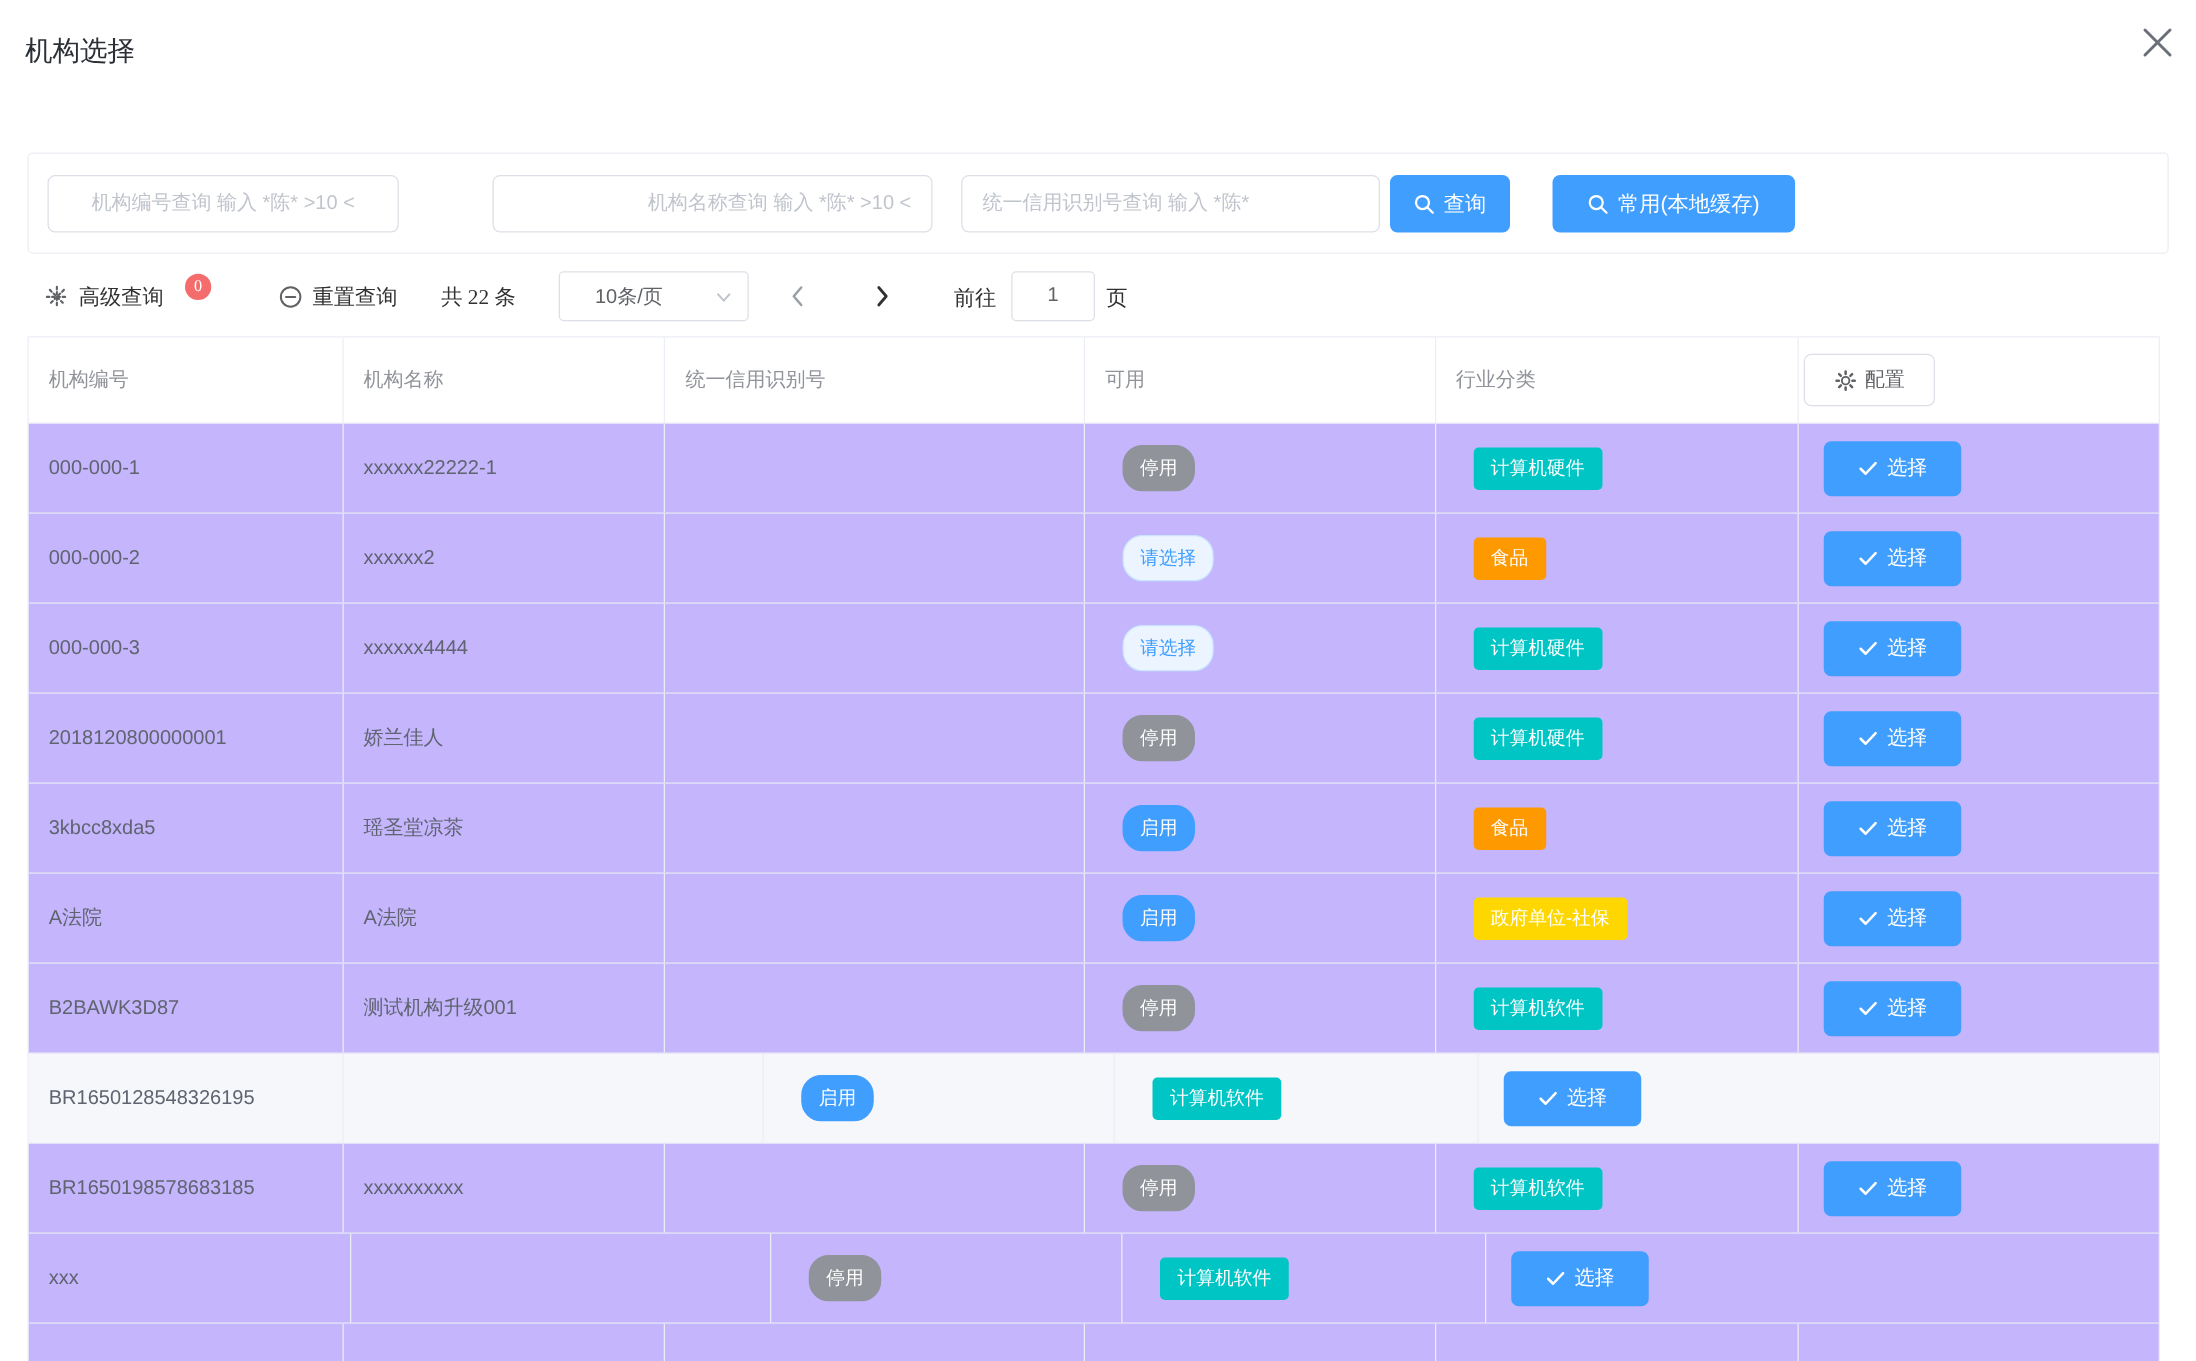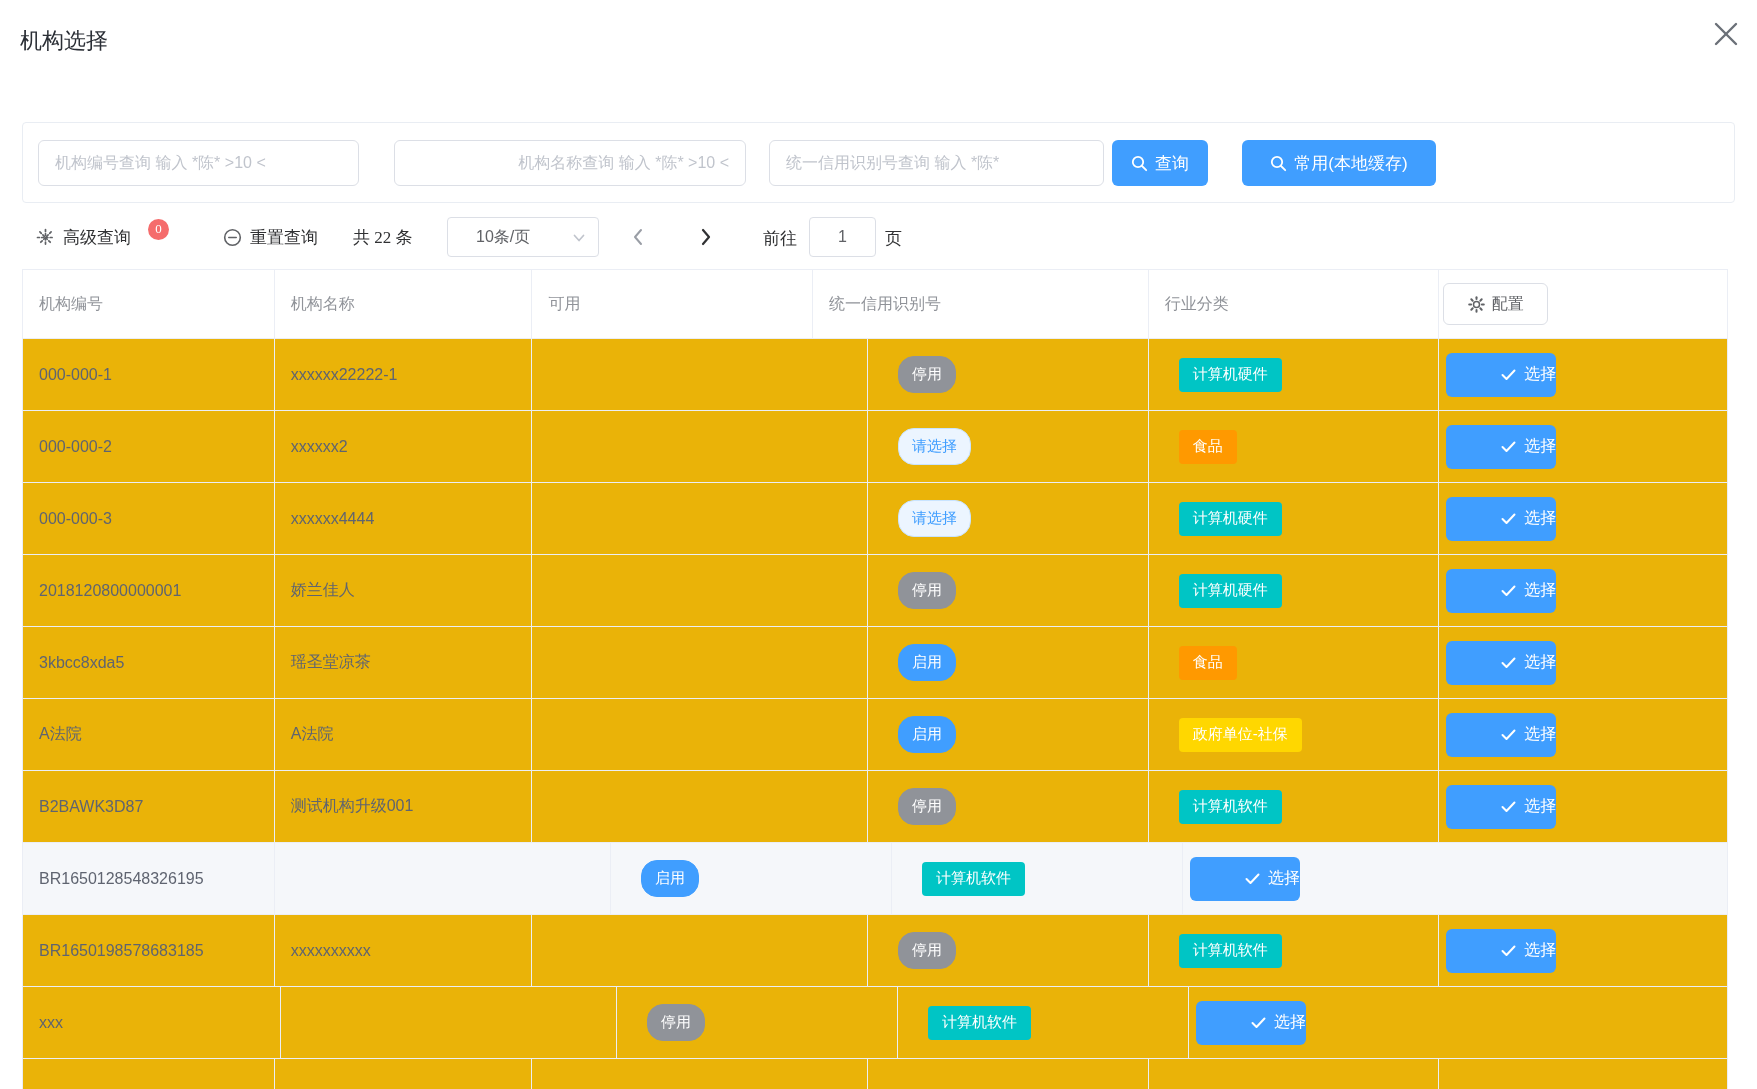--- a/index.html
+++ b/index.html
@@ -7,21 +7,21 @@
   .stage {
     position:relative; width:1757px; height:1089px; background:#fff;
     font-family:"Liberation Sans","DejaVu Sans",sans-serif; overflow:hidden; color:#303133;
   }
   .title { position:absolute; left:20px; top:26px; font-size:22px; font-weight:500; color:#2b2f36; }
   .close-btn { position:absolute; left:1700px; top:8px; width:52px; height:52px; display:flex; align-items:center; justify-content:center; cursor:pointer; background:none; border:none; }
 
   .filter-panel { position:absolute; left:22px; top:122px; width:1713px; height:81px; border:1px solid #e9edf3; border-radius:4px; background:#fff; }
   .inp { position:absolute; top:140px; height:46px; border:1px solid #dcdfe6; border-radius:6px; padding:0 16px; font-size:16px; color:#606266; font-family:inherit; outline:none; background:#fff; }
   .inp::placeholder { color:#c0c4cc; }
-  .inp1 { left:38px;  width:321px; }
+  .inp1 { left:38px;  width:281px;text-align:center; }
   .inp2 { left:394px; width:352px;text-align:right; }
   .inp3 { left:753px; width:335px;margin-left:16px; }
   .btn-primary { position:absolute; top:140px; height:46px; background:#409eff; color:#fff; border:none; border-radius:6px; font-size:17px; font-family:inherit; display:flex; align-items:center; justify-content:center; gap:7px; cursor:pointer; }
   .btn-query { left:1112px; width:96px; }
   .btn-cache { left:1242px; width:194px; }
 
   .tb-group { position:absolute; top:217px; height:40px; display:flex; align-items:center; font-size:17px; color:#303133; cursor:pointer; background:none; border:none; font-family:Liberation Serif, serif; }
   .g-adv   { left:36px;  gap:8px; }
   .g-reset { left:223px; gap:8px; cursor:pointer; }
   .g-total { left:353px; cursor:default; }
@@ -30,33 +30,33 @@
   .page-size .chev { position:absolute; right:12px; top:13px; }
   .pg-arrow { position:absolute; top:217px; width:44px; height:40px; display:flex; align-items:center; justify-content:center; background:none; border:none; cursor:pointer; }
   .pg-prev { left:616px; }
   .pg-next { left:684px; }
   .goto-label { position:absolute; left:763px; top:227px; font-size:17px; color:#303133; }
   .goto-input { position:absolute; left:809px; top:217px; width:67px; height:40px; border:1px solid #dcdfe6; border-radius:4px; text-align:center; font-size:16px; color:#606266; font-family:inherit; outline:none; }
   .goto-unit { position:absolute; left:885px; top:227px; font-size:17px; color:#303133; }
 
   .table { position:absolute; left:22px; top:269px; width:1706px; border-left:1px solid #ebeef5; border-right:1px solid #ebeef5; }
   .thead { display:flex; height:70px; border-top:1px solid #ebeef5; border-bottom:1px solid #ebeef5; }
-  .tr { display:flex; height:72px; border-bottom:1px solid #ebeef5; background:#eab308; }
+  .tr { display:flex; height:72px; border-bottom:1px solid #ebeef5; background:#c4b5fd; }
   .tr.hl { background:#f5f7fa; }
   .tr.empty { border-bottom:none; height:60px; }
   .th, .td { display:flex; align-items:center; padding-left:16px; border-right:1px solid #ebeef5; overflow:hidden; }
   .th { font-size:16px; color:#909399; font-weight:400; }
   .td { font-size:16px; color:#5f6470; }
   .c1 { width:252px; } .c2 { width:258px; } .c3 { width:336px; }
   .c4 { width:281px; } .c5 { width:291px; } .c6 { width:288px; border-right:none; padding-left:0; }
 
   .config-btn { display:inline-flex; align-items:center; justify-content:center; gap:7px; width:105px; height:42px; margin-left:4px; background:#fff; border:1px solid #dcdfe6; border-radius:6px; color:#606266; font-size:16px; font-family:inherit; cursor:pointer; }
   .status { display:inline-flex; align-items:center; justify-content:center; height:37px; padding:0 13px; border-radius:16px; font-size:15px; margin-left:14px; cursor:pointer; border:1px solid transparent; }
   .tag { display:inline-flex; align-items:center; justify-content:center; height:34px; padding:0 14px; border-radius:4px; font-size:15px; color:#fff; margin-left:14px; }
-  .sel-btn { display:inline-flex; align-items:center; justify-content:flex-end; gap:8px; width:110px; height:44px; margin-left:7px; background:#409eff; border:none; border-radius:6px; color:#fff; font-size:16px; font-family:inherit; cursor:pointer; }
+  .sel-btn { display:inline-flex; align-items:center; justify-content:center; gap:8px; width:110px; height:44px; margin-left:20px; background:#409eff; border:none; border-radius:6px; color:#fff; font-size:16px; font-family:inherit; cursor:pointer; }
 </style>
 </head>
 <body>
 
 <div class="stage">
 
   <div class="title">机构选择</div>
 
   <button class="close-btn">
     <svg width="32" height="32" viewBox="0 0 32 32">
@@ -129,22 +129,22 @@
   </button>
 
   <span class="goto-label">前往</span>
   <input class="goto-input" value="1" style="">
   <span class="goto-unit">页</span>
 
   <div class="table">
     <div class="thead">
       <div class="th c1">机构编号</div>
       <div class="th c2">机构名称</div>
+      <div class="th c3">统一信用识别号</div>
       <div class="th c4">可用</div>
-      <div class="th c3">统一信用识别号</div>
       <div class="th c5">行业分类</div>
       <div class="th c6">
         <button class="config-btn">
           <svg width="17" height="17" viewBox="0 0 17 17">
             <circle cx="8.5" cy="8.5" r="3" fill="none" stroke="#606266" stroke-width="1.5"></circle>
             <g stroke="#606266" stroke-width="2" stroke-linecap="round">
               <line x1="8.5" y1="1.2" x2="8.5" y2="3.1"></line>
                 <line x1="8.5" y1="13.9" x2="8.5" y2="15.8"></line>
               <line x1="1.2" y1="8.5" x2="3.1" y2="8.5"></line>
                 <line x1="13.9" y1="8.5" x2="15.8" y2="8.5"></line>

